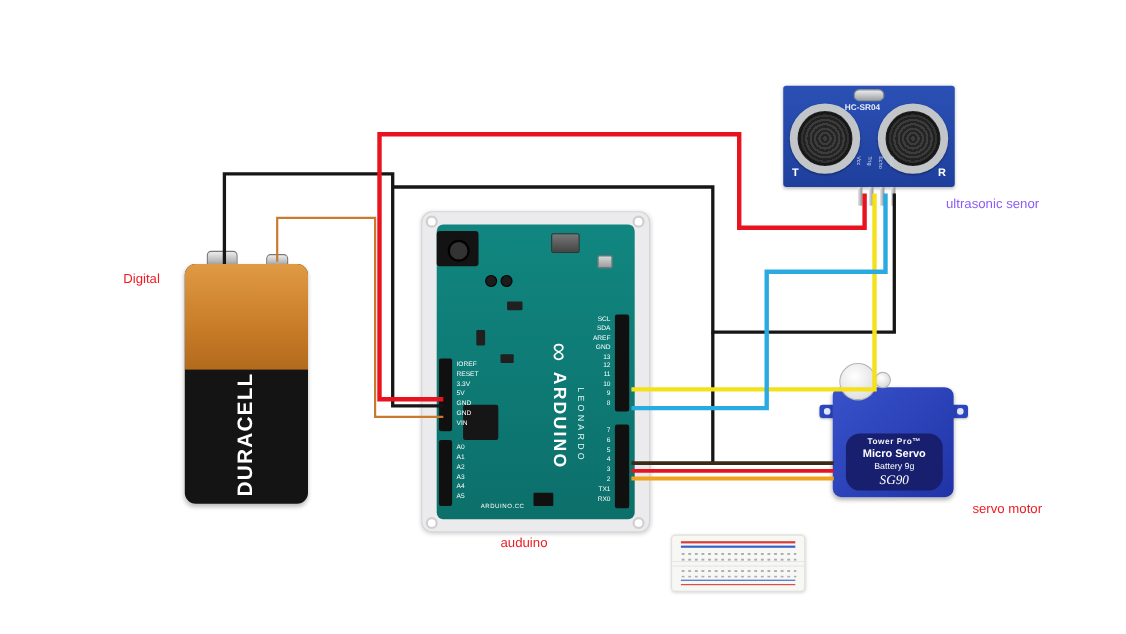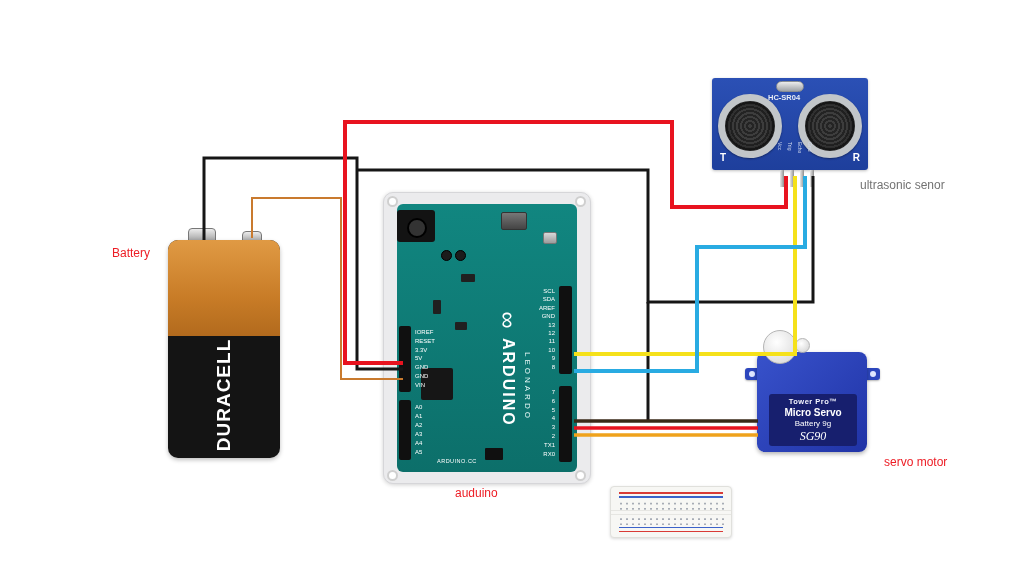--- a/index.html
+++ b/index.html
@@ -60,21 +60,21 @@
   .us-pin { position:absolute; top:92px; width:4px; height:17px; background:linear-gradient(90deg,#e8e8e8,#8f8f8f); }
   .us-pin-label { position:absolute; top:64px; height:26px; writing-mode:vertical-rl; font-size:5px; color:#cdd6ea; }
 
   
   #servo { left:745px; top:330px; width:135px; height:125px; z-index:5; }
   .servo-flange { position:absolute; left:0; top:38px; width:135px; height:12px; background:#2c46bd; border-radius:3px; box-shadow:0 1px 2px rgba(0,0,0,.3); }
   .flange-hole { position:absolute; top:3px; width:6px; height:6px; border-radius:50%; background:#dfe6ff; }
   .servo-body { position:absolute; left:12px; top:22px; width:110px; height:100px; background:linear-gradient(135deg,#3852cb,#2033a6); border-radius:8px; box-shadow:0 2px 4px rgba(0,0,0,.3); }
   .servo-gear-big { position:absolute; left:18px; top:0; width:34px; height:34px; border-radius:50%; background:radial-gradient(circle at 40% 35%, #ffffff, #d5d5d5); border:1px solid #b5b5b5; }
   .servo-gear-small { position:absolute; left:50px; top:8px; width:15px; height:15px; border-radius:50%; background:radial-gradient(circle at 40% 35%, #ffffff, #cfcfcf); border:1px solid #b5b5b5; }
-  .servo-sticker { position:absolute; left:24px; top:64px; width:88px; height:52px; background:#171f6e; border-radius:3px; color:#fff;
+  .servo-sticker { position:absolute; left:24px; top:64px; width:88px; height:52px; background:#171f6e; border-radius:13px; color:#fff;
                    display:flex; flex-direction:column; align-items:center; justify-content:center; gap:1px; text-align:center; }
   .sv-brand { font-size:7.5px; font-weight:bold; letter-spacing:.5px; color:#f4f6ff; }
   .sv-line2 { font-size:10px; font-weight:bold; }
   .sv-line3 { font-size:8px; }
   .sv-model { font-size:12px; font-style:italic; font-family:"Liberation Serif", serif; }
 
   
   #breadboard { left:610px; top:486px; width:122px; height:52px; background:#f7f7f4; border:1px solid #e0e0dc; border-radius:4px; box-shadow:0 1px 3px rgba(0,0,0,.15); z-index:5; }
   .bb-rail { position:absolute; left:8px; right:8px; height:1.5px; }
   .bb-rail-red-top { top:5px; background:#d93b36; }
@@ -213,18 +213,18 @@
       <span class="pin-label" style="left: 415px; top: 373px; width: 40px; text-align: left;">GND</span>
       <span class="pin-label" style="left: 415px; top: 381.8px; width: 40px; text-align: left;">VIN</span>
       <span class="pin-label" style="left: 415px; top: 404px; width: 40px; text-align: left;">A0</span>
       <span class="pin-label" style="left: 415px; top: 413px; width: 40px; text-align: left;">A1</span>
       <span class="pin-label" style="left: 415px; top: 422px; width: 40px; text-align: left;">A2</span>
       <span class="pin-label" style="left: 415px; top: 431px; width: 40px; text-align: left;">A3</span>
       <span class="pin-label" style="left: 415px; top: 440px; width: 40px; text-align: left;">A4</span>
       <span class="pin-label" style="left: 415px; top: 449px; width: 40px; text-align: left;">A5</span>
     </div>
 
-  <div class="note" style="left: 112px; top: 246px; color: rgb(237, 28, 36);">Battery</div>
-  <div class="note" style="left: 860px; top: 178px; color: #737373;">ultrasonic senor</div>
+  <div class="note" style="left: 112px; top: 246px; color: rgb(237, 28, 36);">Digital</div>
+  <div class="note" style="left: 860px; top: 178px; color: #8b5cf6;">ultrasonic senor</div>
   <div class="note" style="left: 455px; top: 486px; color: rgb(237, 28, 36);">auduino</div>
   <div class="note" style="left: 884px; top: 455px; color: rgb(237, 28, 36);">servo motor</div>
 
 </div>
 
 </body></html>

